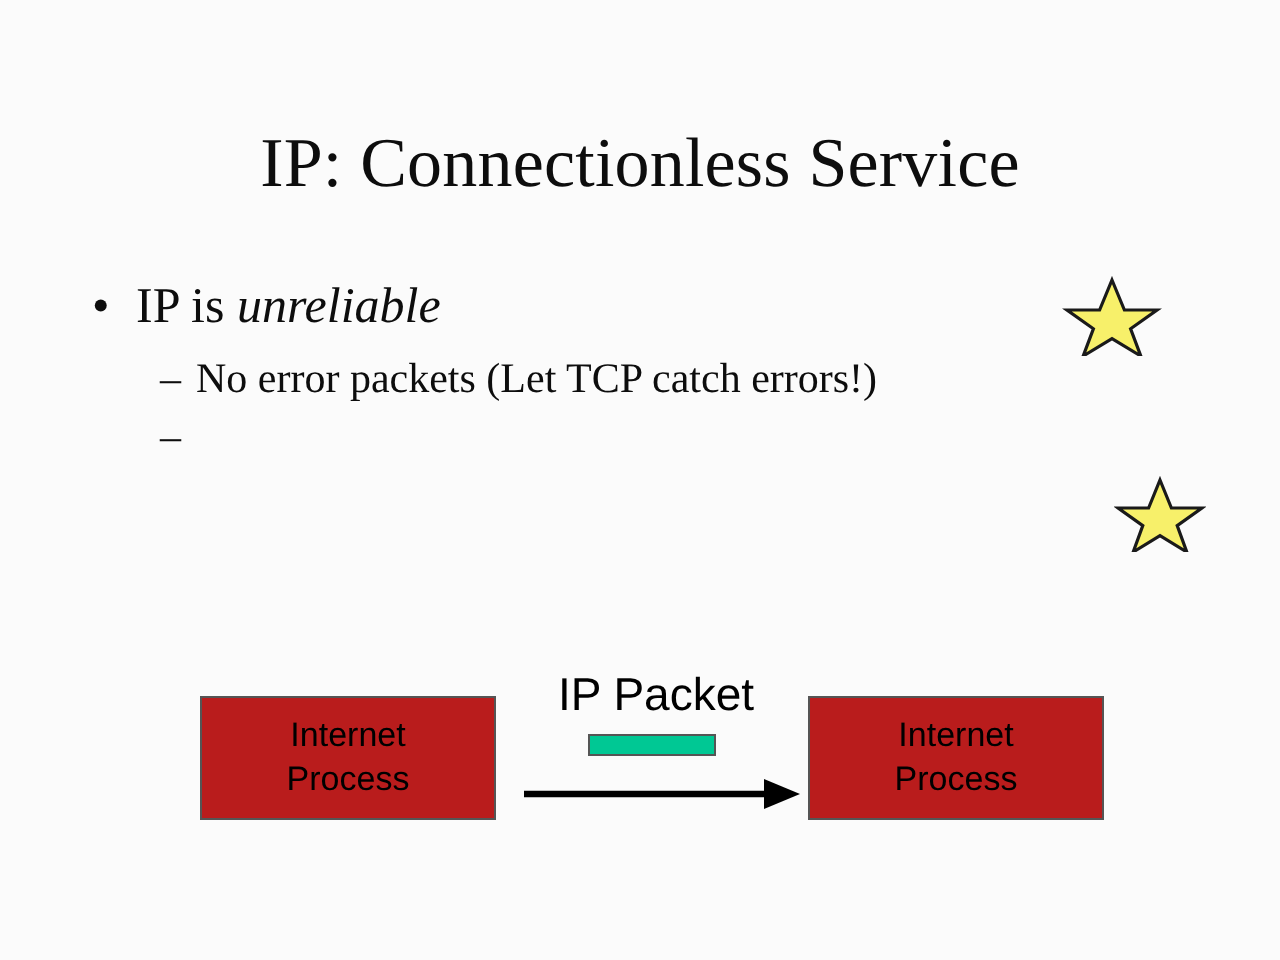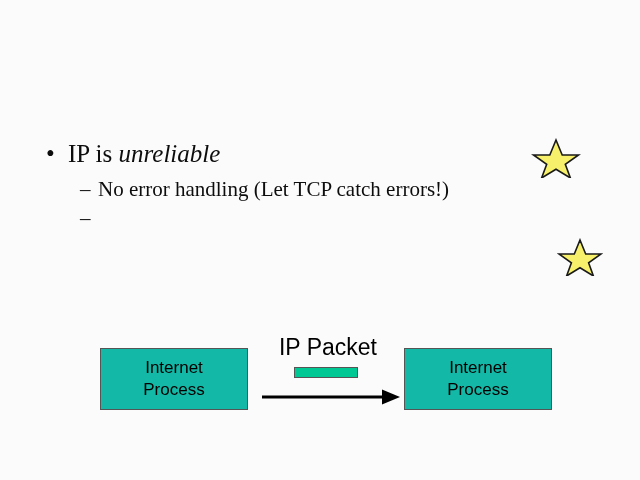--- a/index.html
+++ b/index.html
@@ -90,21 +90,21 @@
     position: absolute;
     left: 0;
     top: 0;
     width: 640px;
     height: 480px;
     pointer-events: none;
   }
   .proc-box {
     position: absolute;
     box-sizing: border-box;
-    background: #14b8a6;
+    background: #b91c1c;
     border: 1px solid #555555;
     display: flex;
     flex-direction: column;
     align-items: center;
     justify-content: center;
     font-family: "Liberation Sans", "DejaVu Sans", sans-serif;
     font-size: 17px;
     line-height: 22px;
     color: #000000;
     pointer-events: auto;
@@ -142,33 +142,34 @@
     width: 146px;
     height: 22px;
     pointer-events: auto;
   }
 </style>
 </head>
 <body>
 
 <div id="slide">
 
+  <div id="title">IP: Connectionless Service</div>
 
   <div id="body">
 
     <div class="bullet-l1">
       <span class="marker">•</span>
       <span>IP is </span><em class="ital">unreliable</em>
     </div>
 
     <div class="sub-list">
 
       <div class="bullet-l2">
         <span class="marker">–</span>
-        <span>No error handling (Let TCP catch errors!)</span>
+        <span>No error packets (Let TCP catch errors!)</span>
       </div>
 
       <div class="bullet-l2">
         <span class="marker">–</span>
       </div>
 
     </div>
   </div>
 
   <svg class="star" style="left:531px; top:138px;" width="50" height="40" viewBox="0 0 50 40">

